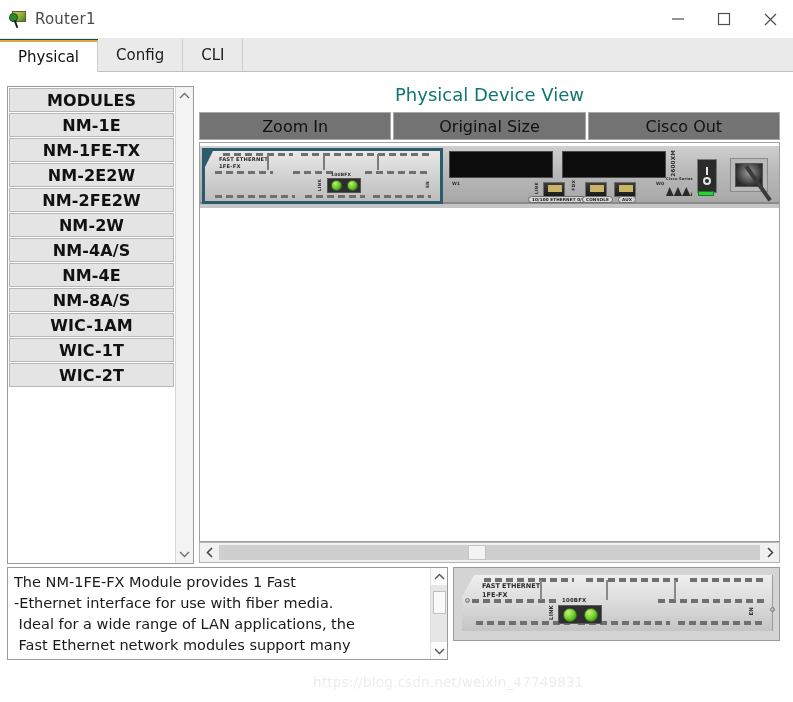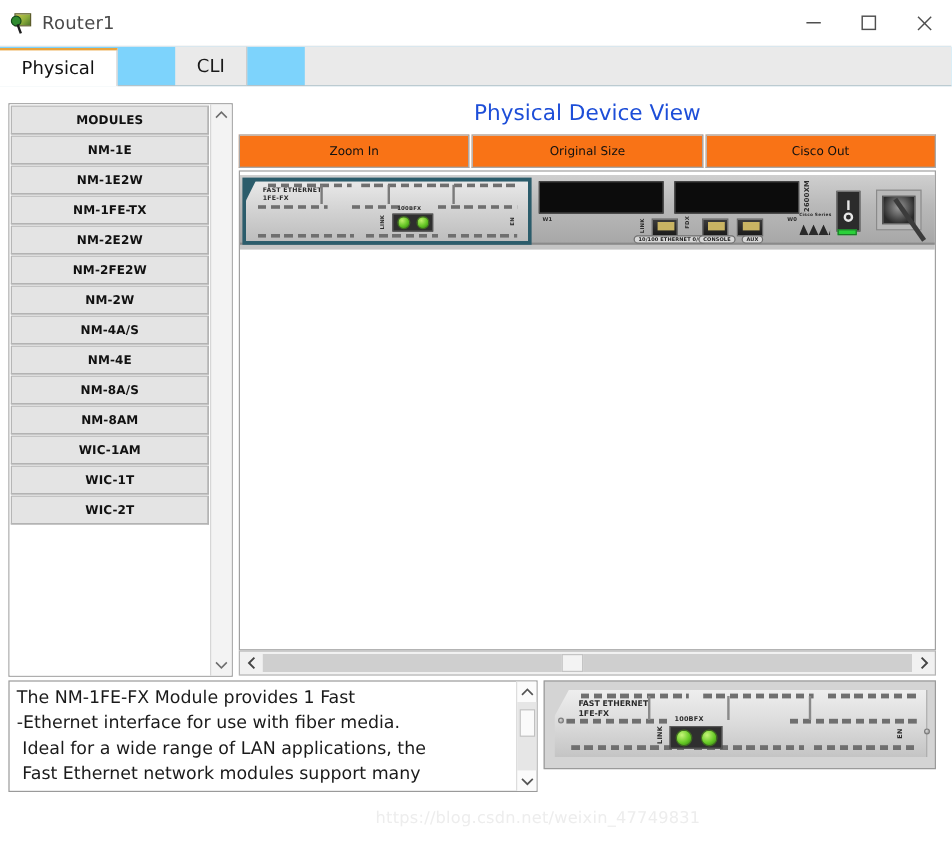--- a/index.html
+++ b/index.html
@@ -44,23 +44,23 @@
   .winbtns { margin-left: auto; display: flex; height: 39px; }
   .winbtn {
     width: 46px; height: 39px; display: flex; align-items: center; justify-content: center;
     color: #4f4f4f;
   }
   .winbtn svg { display:block; }
 
   
   .tabbar {
     position: absolute; left: 0; top: 39px; width: 793px; height: 33px;
-    background: #7dd3fc;
+    background: #0c4a6e;
     border-bottom: 1px solid #bfbfbf;
-    display: flex; align-items: flex-end; gap: 48px;
+    display: flex; align-items: flex-end;
   }
   .tab {
     height: 32px; padding: 0 18px;
     display: flex; align-items: center; justify-content: center;
     font-size: 15px; color: #1a1a1a;
     background: #eaeaea;
     border-right: 1px solid #cdcdcd;
   }
   .tab.active {
     background: #ffffff;
@@ -93,51 +93,51 @@
   }
   .mod-item {
     height: 24px; margin-bottom: 1px;
     background: #e4e4e4;
     border: 1px solid #ffffff;
     border-right-color: #9d9d9d;
     border-bottom-color: #9d9d9d;
     outline: 1px solid #b6b6b6;
     outline-offset: -1px;
     display: flex; align-items: center; justify-content: center;
-    font-size: 10px; color: #111; font-weight: bold;
+    font-size: 16px; color: #111; font-weight: bold;
     letter-spacing: .1px;
   }
   .vscroll {
     width: 18px; height: 100%;
     background: #f3f3f3;
     border-left: 1px solid #d6d6d6;
     display: flex; flex-direction: column; justify-content: space-between;
     align-items: center;
   }
   .vscroll .arrow { height: 18px; display:flex; align-items:center; justify-content:center; color:#6d6d6d; }
 
   
   .pdv-title {
     position: absolute; left: 199px; top: 12px; width: 581px; height: 28px;
-    text-align: center; font-size: 18px; color: #1d4ed8;
+    text-align: center; font-size: 18px; color: #0f766e;
   }
   .zoombar {
     position: absolute; left: 199px; top: 40px; width: 581px; height: 28px;
     display: flex; gap: 2px;
   }
   .zbtn {
     flex: 1; height: 28px;
-    background: #f97316;
+    background: #737373;
     border: 1px solid #ffffff;
     border-right-color: #8d8d8d;
     border-bottom-color: #8d8d8d;
     outline: 1px solid #a8a8a8;
     outline-offset: -1px;
     display: flex; align-items: center; justify-content: center;
-    font-size: 10px; color: #111;
+    font-size: 16px; color: #111;
   }
 
   
   .devview {
     position: absolute; left: 199px; top: 70px; width: 581px; height: 400px;
     background: #ffffff;
     border: 1px solid #a0a0a0;
     overflow: hidden;
   }
   .device {
@@ -338,39 +338,38 @@
       <svg width="15" height="15" viewBox="0 0 15 15">
           <line x1="2" y1="2" x2="13" y2="13" stroke="#4f4f4f" stroke-width="1.2"></line>
           <line x1="13" y1="2" x2="2" y2="13" stroke="#4f4f4f" stroke-width="1.2"></line>
         </svg>
     </div>
   </div>
 </div>
 
 <div class="tabbar">
   <div class="tab active">Physical</div>
+  <div class="tab">Config</div>
   <div class="tab">CLI</div>
   <div class="tabfill"></div>
 </div>
 
 <div class="main">
 
   <div class="modlist-wrap">
     <div class="modlist">
       <div class="mod-item">MODULES</div>
       <div class="mod-item">NM-1E</div>
-      <div class="mod-item">NM-1E2W</div>
       <div class="mod-item">NM-1FE-TX</div>
       <div class="mod-item">NM-2E2W</div>
       <div class="mod-item">NM-2FE2W</div>
       <div class="mod-item">NM-2W</div>
       <div class="mod-item">NM-4A/S</div>
       <div class="mod-item">NM-4E</div>
       <div class="mod-item">NM-8A/S</div>
-      <div class="mod-item">NM-8AM</div>
       <div class="mod-item">WIC-1AM</div>
       <div class="mod-item">WIC-1T</div>
       <div class="mod-item">WIC-2T</div>
     </div>
     <div class="vscroll">
       <div class="arrow">
         <svg width="11" height="8" viewBox="0 0 11 8">
             <polyline points="1,6 5.5,1.5 10,6" fill="none" stroke="#6d6d6d" stroke-width="1.3"></polyline>
           </svg>
       </div>

